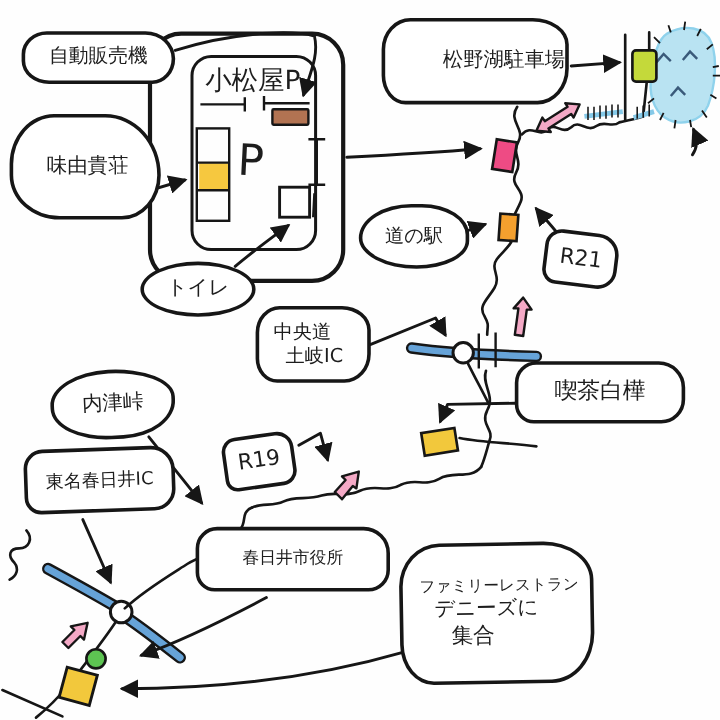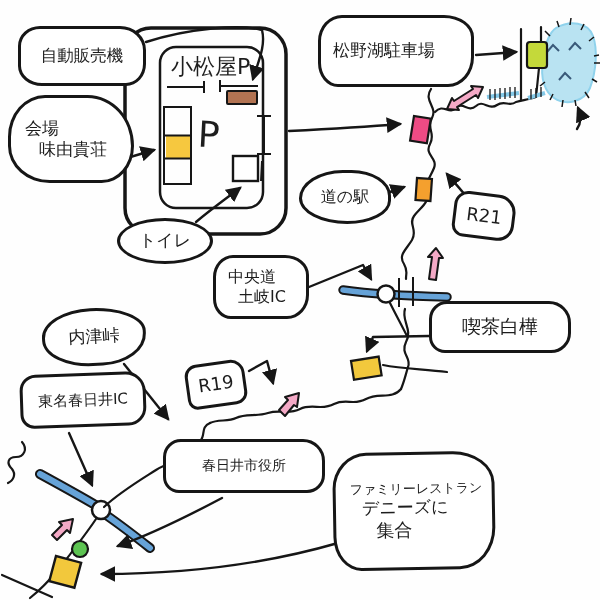--- a/index.html
+++ b/index.html
@@ -127,35 +127,34 @@
       <path marker-end="url(#ah)" d="M309,287 L363,265 L371,279"></path>
       <path marker-end="url(#ah)" d="M429,336 L373,337 L367,351"></path>
       <path marker-end="url(#ah)" d="M249,371 L267,361 L273,383"></path>
       <path marker-end="url(#ah)" d="M124,364 L168,419"></path>
       <path marker-end="url(#ah)" d="M69,433 L92,485"></path>
       <path marker-end="url(#ah)" d="M222,498 C188,516 152,534 118,546"></path>
       <path marker-end="url(#ah)" d="M338,543 C262,565 178,574 102,574"></path>
     </g>
   </svg>
 
-  <div class="bubble center" style="left:18px;top:26px;width:128px;height:60px;font-size:16.5px;border-radius:22px 26px 20px 24px / 20px 24px 22px 20px;">
+  <div class="bubble center" style="left:18px;top:26px;width:128px;height:44px;font-size:16.5px;border-radius:22px 26px 20px 24px / 20px 24px 22px 20px;font-family:Liberation Mono, monospace;">
     <span class="ln">自動販売機</span>
   </div>
 
   <div class="bubble" style="left:8px;top:95px;width:126px;height:88px;font-size:17px;border-radius:40px 50px 35px 45px / 45px 55px 40px 40px;">
-    <span class="ln" style="margin-left:14px;">会場</span>
     <span class="ln" style="margin-left:28px;">味由貴荘</span>
   </div>
 
   <div class="bubble center" style="left:117px;top:218px;width:96px;height:46px;font-size:17px;border-radius:50%;">
     <span class="ln">トイレ</span>
   </div>
 
   <div class="bubble" style="left:318px;top:15px;width:156px;height:72px;font-size:17px;border-radius:24px 30px 26px 20px / 26px 22px 30px 24px;">
-    <span class="ln" style="margin-left:12px;">松野湖駐車場</span>
+    <span class="ln" style="margin-left:27px;text-align:right;">松野湖駐車場</span>
   </div>
 
 
   <div class="bubble center" style="left:299px;top:170px;width:92px;height:54px;font-size:16px;border-radius:50% 45% 50% 55% / 55% 50% 45% 50%;">
     <span class="ln">道の駅</span>
   </div>
 
   <div class="bubble center" style="left:453px;top:193px;width:62px;height:46px;font-size:18px;border-radius:14px 18px 16px 12px;transform:rotate(7deg);">
     <span class="ln">R21</span>
   </div>

